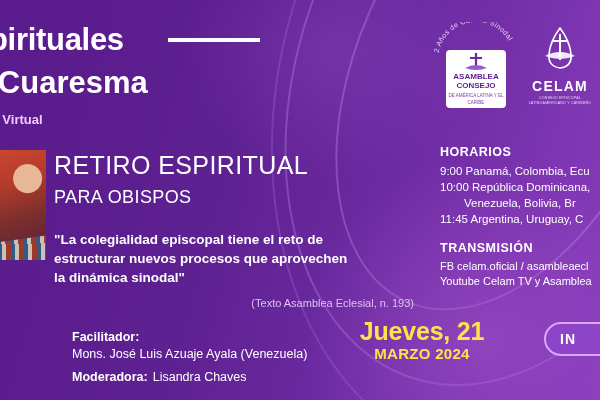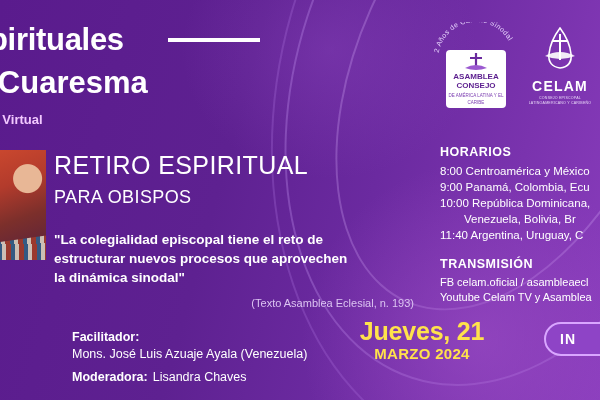--- a/index.html
+++ b/index.html
@@ -380,25 +380,24 @@
       <div class="cred-name">Mons. José Luis Azuaje Ayala (Venezuela)</div>
       <div class="cred-line">
         <span class="cred-role">Moderadora:</span>
         <span class="cred-name">Lisandra Chaves</span>
       </div>
     </div>
   </div>
 
   <div class="right">
     <div class="rt-head">HORARIOS</div>
-    <div class="rt-item">8:00 Centroamérica y México</div>
     <div class="rt-item">9:00 Panamá, Colombia, Ecu</div>
     <div class="rt-item">10:00 República Dominicana,</div>
     <div class="rt-item indent">Venezuela, Bolivia, Br</div>
-    <div class="rt-item">11:40 Argentina, Uruguay, C</div>
+    <div class="rt-item">11:45 Argentina, Uruguay, C</div>
 
     <div class="rt-gap"></div>
 
     <div class="rt-head">TRANSMISIÓN</div>
     <div class="rt-line">FB celam.oficial / asambleaecl</div>
     <div class="rt-line">Youtube Celam TV y Asamblea</div>
   </div>
 
   <div class="date-block">
     <div class="date-day">Jueves, 21</div>

